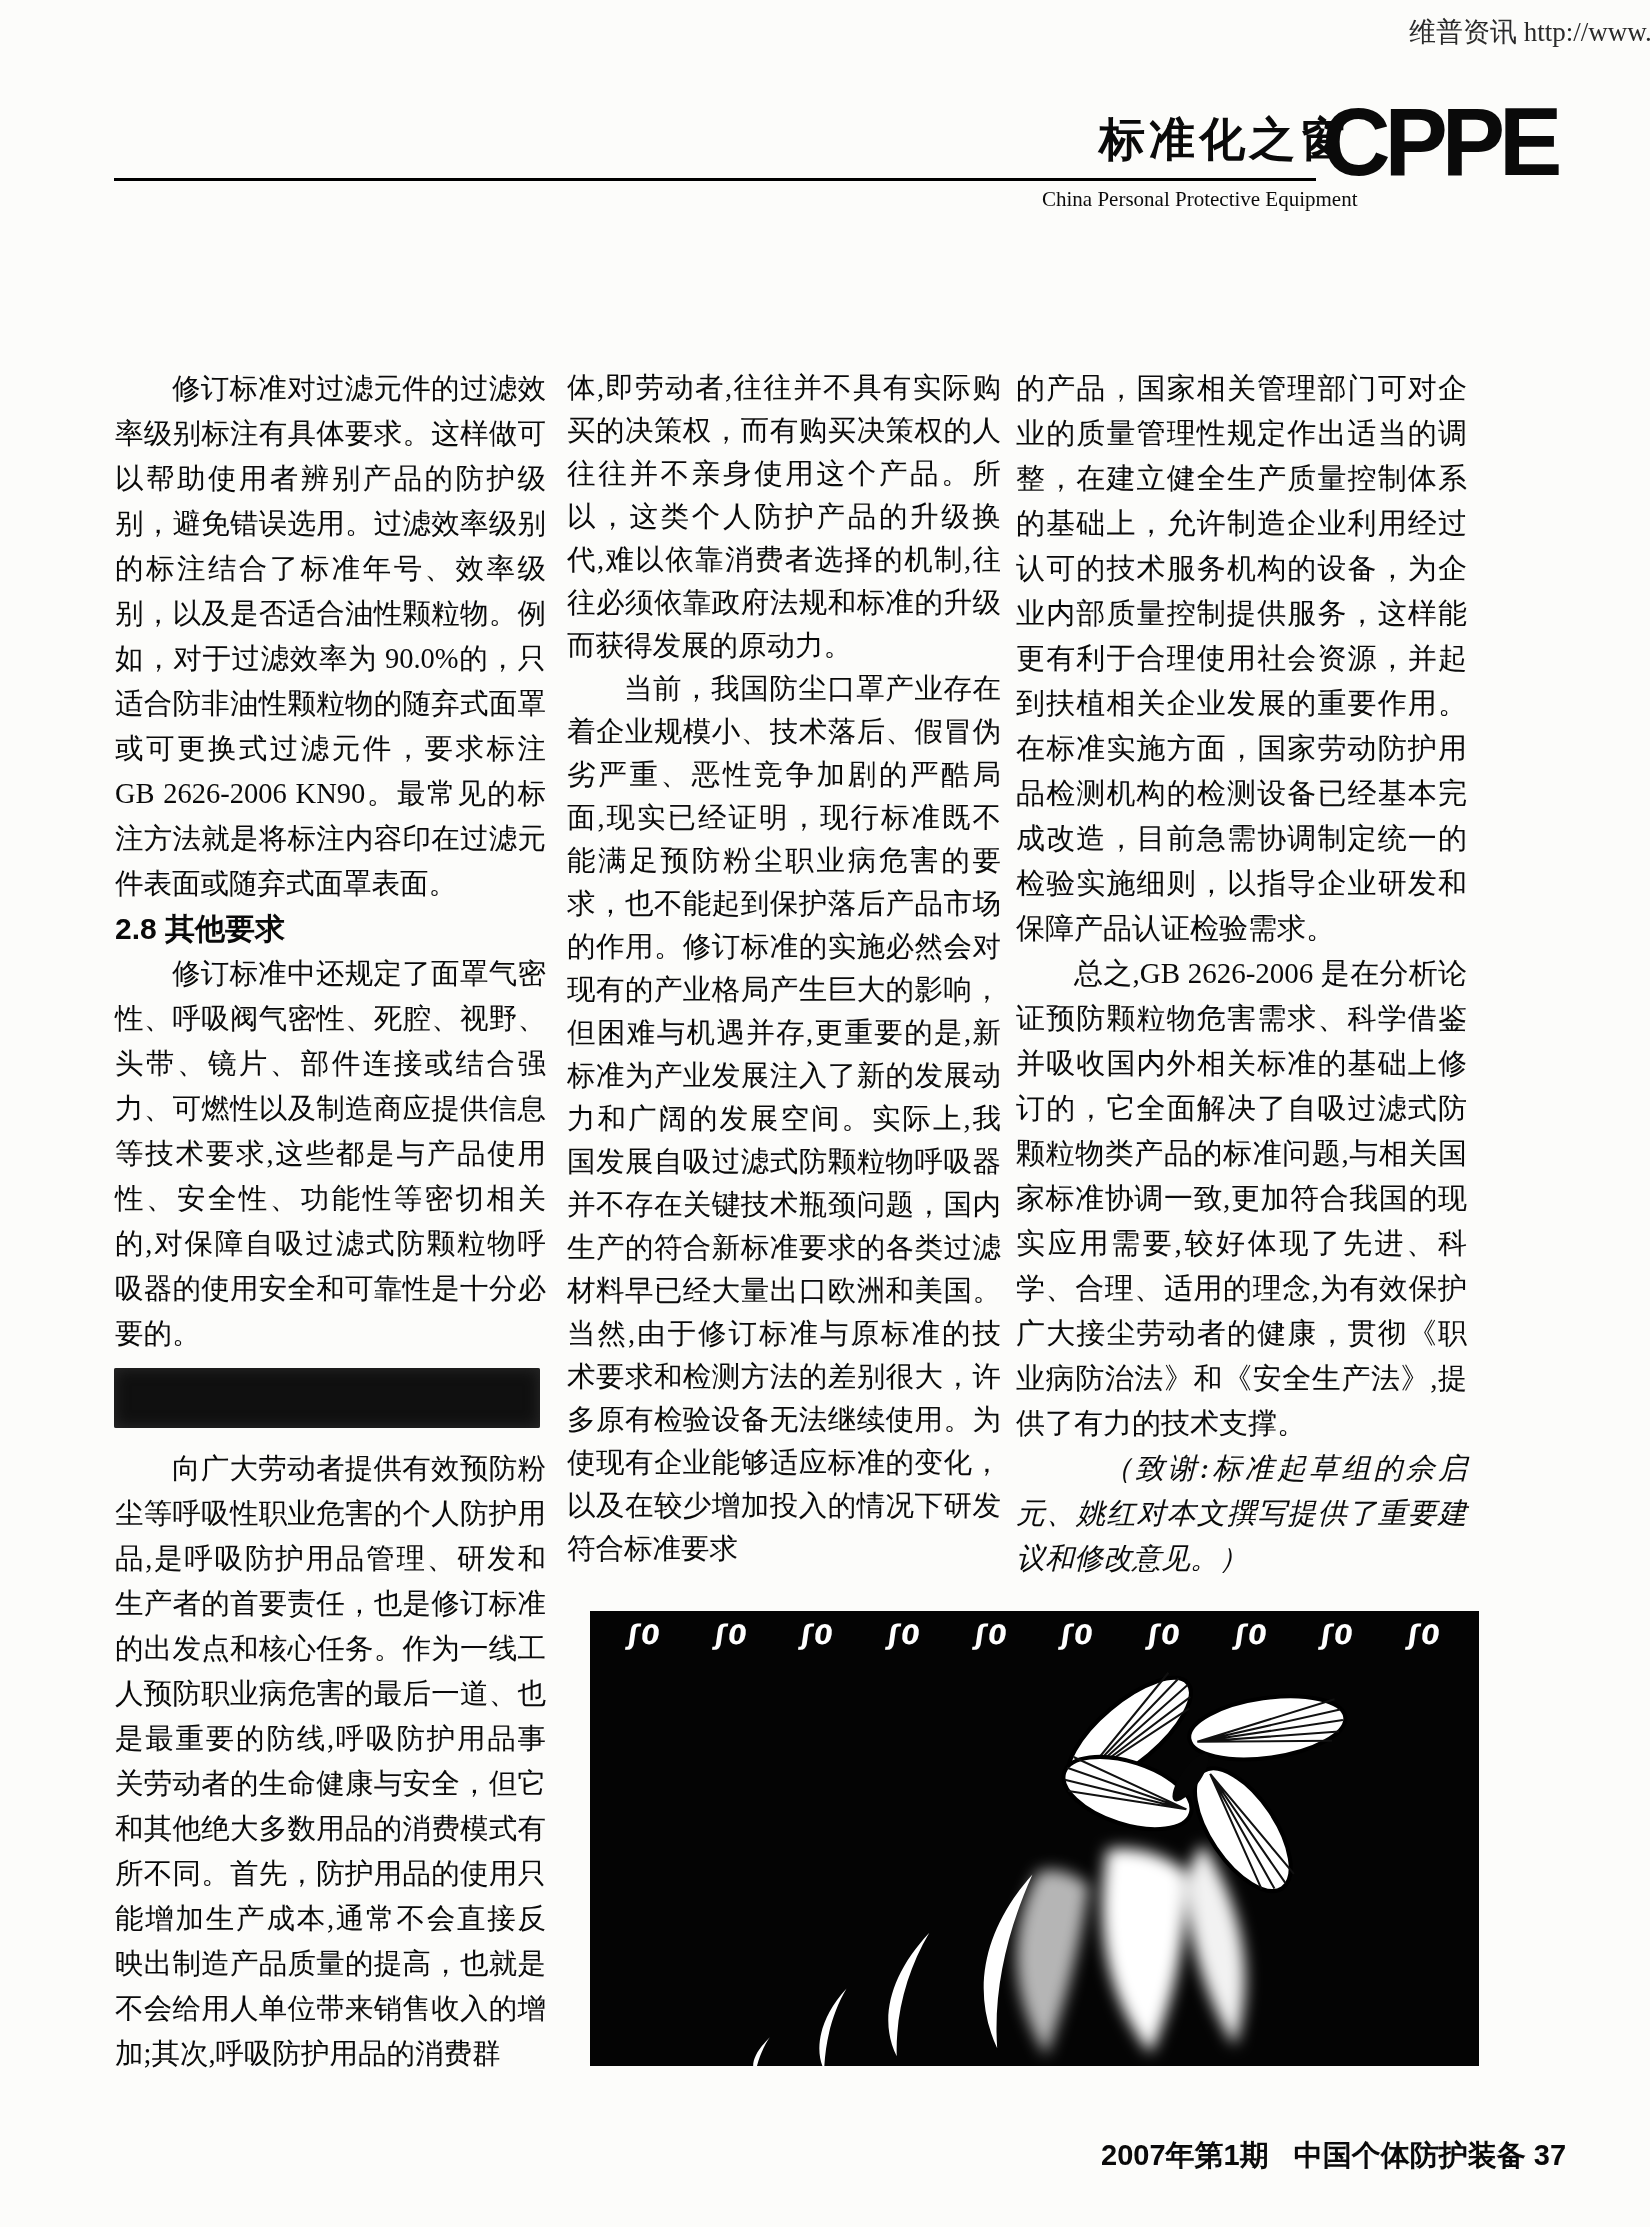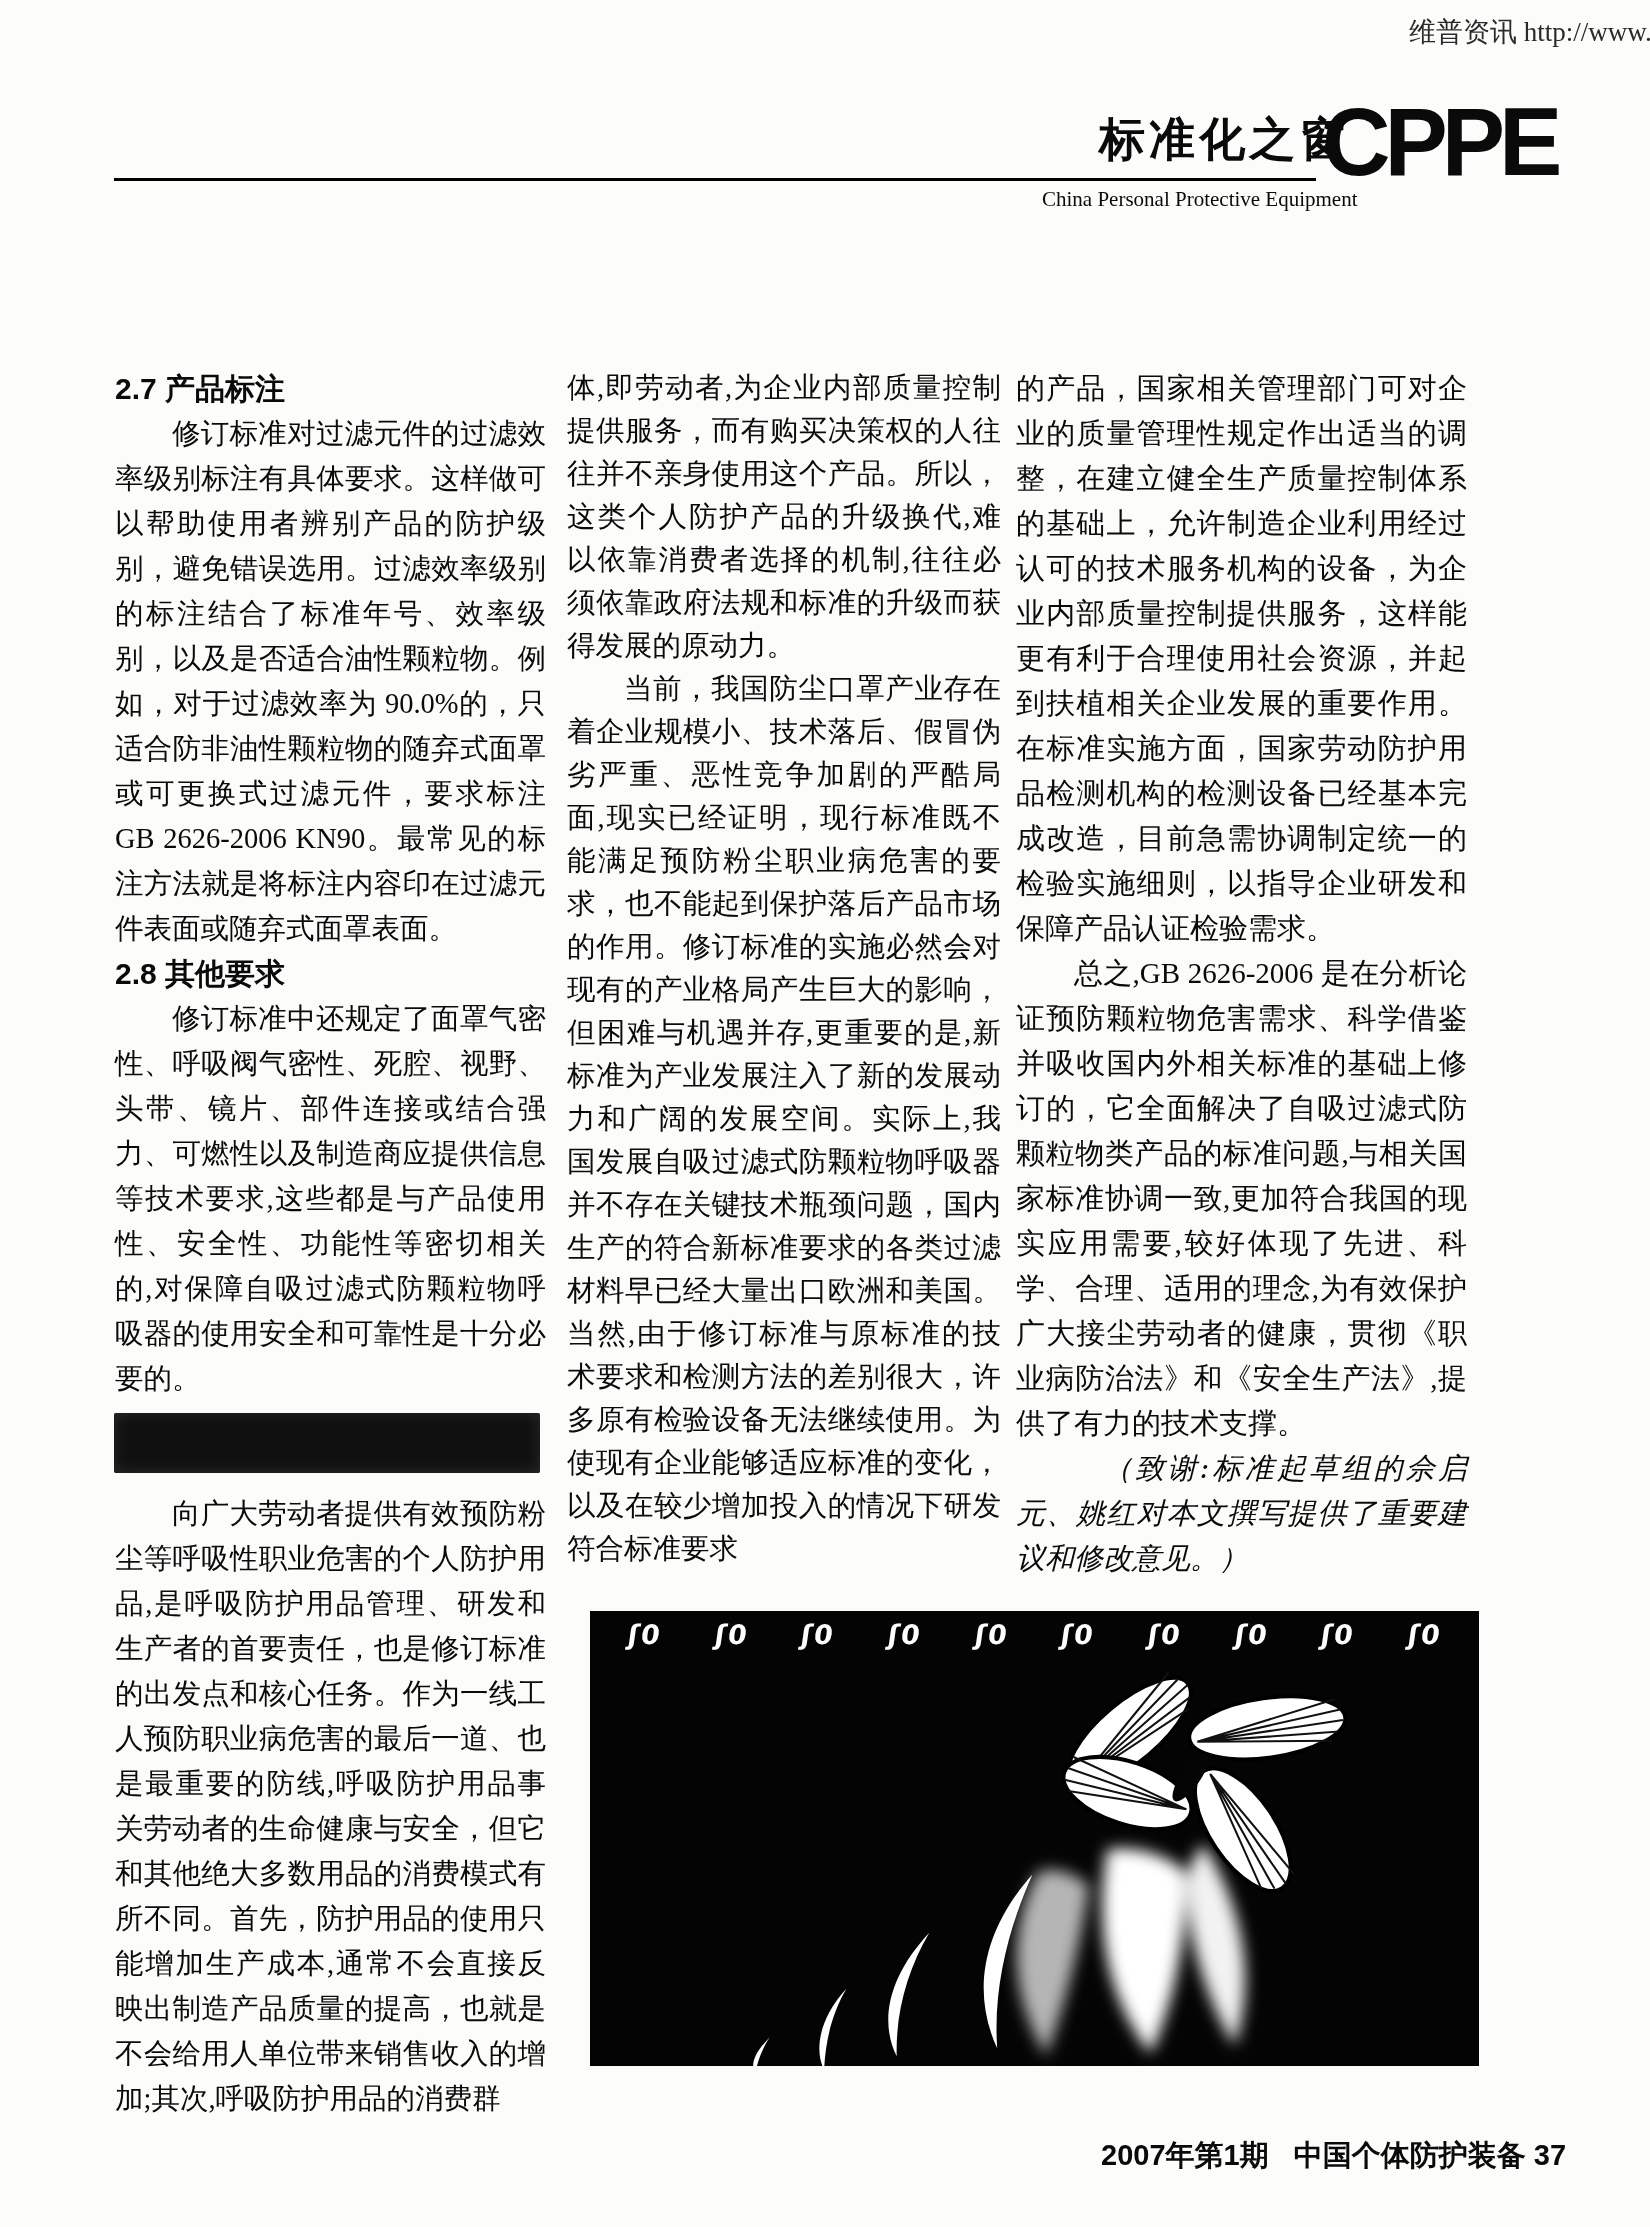--- a/index.html
+++ b/index.html
@@ -79,30 +79,29 @@
 <div class="page">
 
   <div class="watermark">维普资讯 http://www.cqvip.com</div>
 
   <div class="hdr-rule"></div>
   <div class="hdr-cn">标准化之窗</div>
   <div class="hdr-en">China Personal Protective Equipment</div>
   <div class="hdr-logo">CPPE</div>
 
   <div class="col col1">
-    <h3 class="sec">2.7  产品标注</h3>
     <p class="indent">修订标准对过滤元件的过滤效率级别标注有具体要求。这样做可以帮助使用者辨别产品的防护级别，避免错误选用。过滤效率级别的标注结合了标准年号、效率级别，以及是否适合油性颗粒物。例如，对于过滤效率为 90.0%的，只适合防非油性颗粒物的随弃式面罩或可更换式过滤元件，要求标注 GB 2626-2006 KN90。最常见的标注方法就是将标注内容印在过滤元件表面或随弃式面罩表面。</p>
     <h3 class="sec">2.8  其他要求</h3>
     <p class="indent">修订标准中还规定了面罩气密性、呼吸阀气密性、死腔、视野、头带、镜片、部件连接或结合强力、可燃性以及制造商应提供信息等技术要求,这些都是与产品使用性、安全性、功能性等密切相关的,对保障自吸过滤式防颗粒物呼吸器的使用安全和可靠性是十分必要的。</p>
     <div class="redacted"></div>
     <p class="indent">向广大劳动者提供有效预防粉尘等呼吸性职业危害的个人防护用品,是呼吸防护用品管理、研发和生产者的首要责任，也是修订标准的出发点和核心任务。作为一线工人预防职业病危害的最后一道、也是最重要的防线,呼吸防护用品事关劳动者的生命健康与安全，但它和其他绝大多数用品的消费模式有所不同。首先，防护用品的使用只能增加生产成本,通常不会直接反映出制造产品质量的提高，也就是不会给用人单位带来销售收入的增加;其次,呼吸防护用品的消费群</p>
   </div>
 
   <div class="col col2">
-    <p>体,即劳动者,为企业内部质量控制提供服务，而有购买决策权的人往往并不亲身使用这个产品。所以，这类个人防护产品的升级换代,难以依靠消费者选择的机制,往往必须依靠政府法规和标准的升级而获得发展的原动力。</p>
+    <p>体,即劳动者,往往并不具有实际购买的决策权，而有购买决策权的人往往并不亲身使用这个产品。所以，这类个人防护产品的升级换代,难以依靠消费者选择的机制,往往必须依靠政府法规和标准的升级而获得发展的原动力。</p>
     <p class="indent">当前，我国防尘口罩产业存在着企业规模小、技术落后、假冒伪劣严重、恶性竞争加剧的严酷局面,现实已经证明，现行标准既不能满足预防粉尘职业病危害的要求，也不能起到保护落后产品市场的作用。修订标准的实施必然会对现有的产业格局产生巨大的影响，但困难与机遇并存,更重要的是,新标准为产业发展注入了新的发展动力和广阔的发展空间。实际上,我国发展自吸过滤式防颗粒物呼吸器并不存在关键技术瓶颈问题，国内生产的符合新标准要求的各类过滤材料早已经大量出口欧洲和美国。当然,由于修订标准与原标准的技术要求和检测方法的差别很大，许多原有检验设备无法继续使用。为使现有企业能够适应标准的变化，以及在较少增加投入的情况下研发符合标准要求</p>
   </div>
 
   <div class="col col3">
     <p>的产品，国家相关管理部门可对企业的质量管理性规定作出适当的调整，在建立健全生产质量控制体系的基础上，允许制造企业利用经过认可的技术服务机构的设备，为企业内部质量控制提供服务，这样能更有利于合理使用社会资源，并起到扶植相关企业发展的重要作用。在标准实施方面，国家劳动防护用品检测机构的检测设备已经基本完成改造，目前急需协调制定统一的检验实施细则，以指导企业研发和保障产品认证检验需求。</p>
     <p class="indent">总之,GB 2626-2006 是在分析论证预防颗粒物危害需求、科学借鉴并吸收国内外相关标准的基础上修订的，它全面解决了自吸过滤式防颗粒物类产品的标准问题,与相关国家标准协调一致,更加符合我国的现实应用需要,较好体现了先进、科学、合理、适用的理念,为有效保护广大接尘劳动者的健康，贯彻《职业病防治法》和《安全生产法》,提供了有力的技术支撑。</p>
     <p class="ack">（致谢:标准起草组的佘启元、姚红对本文撰写提供了重要建议和修改意见。）</p>
   </div>
 
   <div class="photo">

